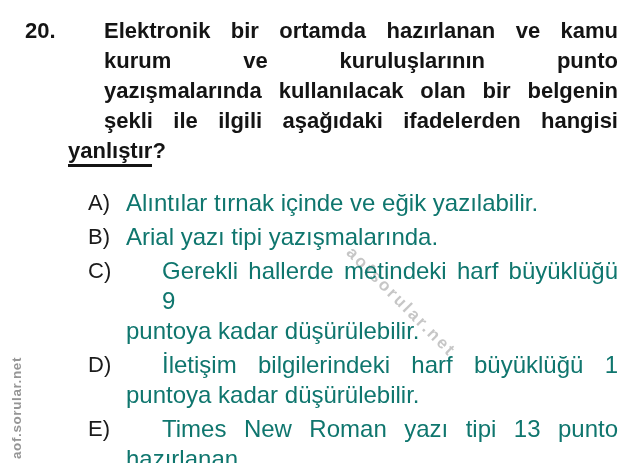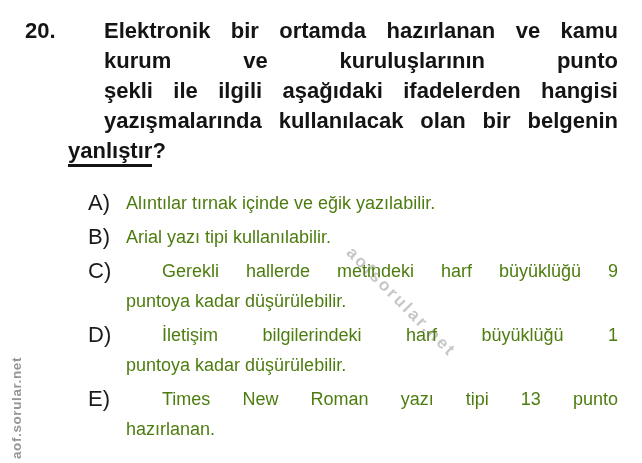--- a/index.html
+++ b/index.html
@@ -87,58 +87,58 @@
     flex: none;
     width: 38px;
     font-size: 22px;
     font-weight: 400;
     line-height: 30px;
     color: #1b1b1b;
   }
   .opt-body {
     flex: none;
     width: 492px;
-    font-size: 18px;
+    font-size: 24px;
     font-weight: 400;
     line-height: 30px;
-    color: #4d7c0f;
+    color: #0f766e;
   }
 </style>
 </head>
 <body>
 
 <div class="wm-vertical">aof.sorular.net</div>
 <div class="wm-diagonal">aofsorular.net</div>
 
 <div class="content">
 
   <div class="q-row">
     <div class="q-num">20.</div>
     <div class="q-body">
       <div class="jline">Elektronik bir ortamda hazırlanan ve kamu</div>
       <div class="jline">kurum ve kuruluşlarının punto</div>
+      <div class="jline">yazışmalarında kullanılacak olan bir belgenin</div>
       <div class="jline">şekli ile ilgili aşağıdaki ifadelerden hangisi</div>
-      <div class="jline">yazışmalarında kullanılacak olan bir belgenin</div>
       <div class="lline"><span class="q-underline">yanlıştır</span><span>?</span></div>
     </div>
   </div>
 
   <div class="options">
 
     <div class="opt">
       <div class="opt-letter">A)</div>
       <div class="opt-body">
         <div class="lline">Alıntılar tırnak içinde ve eğik yazılabilir.</div>
       </div>
     </div>
 
     <div class="opt">
       <div class="opt-letter">B)</div>
       <div class="opt-body">
-        <div class="lline">Arial yazı tipi kullanılabilir.</div>
+        <div class="lline">Arial yazı tipi yazışmalarında.</div>
       </div>
     </div>
 
     <div class="opt">
       <div class="opt-letter">C)</div>
       <div class="opt-body">
         <div class="jline">Gerekli hallerde metindeki harf büyüklüğü 9</div>
         <div class="lline">puntoya kadar düşürülebilir.</div>
       </div>
     </div>

